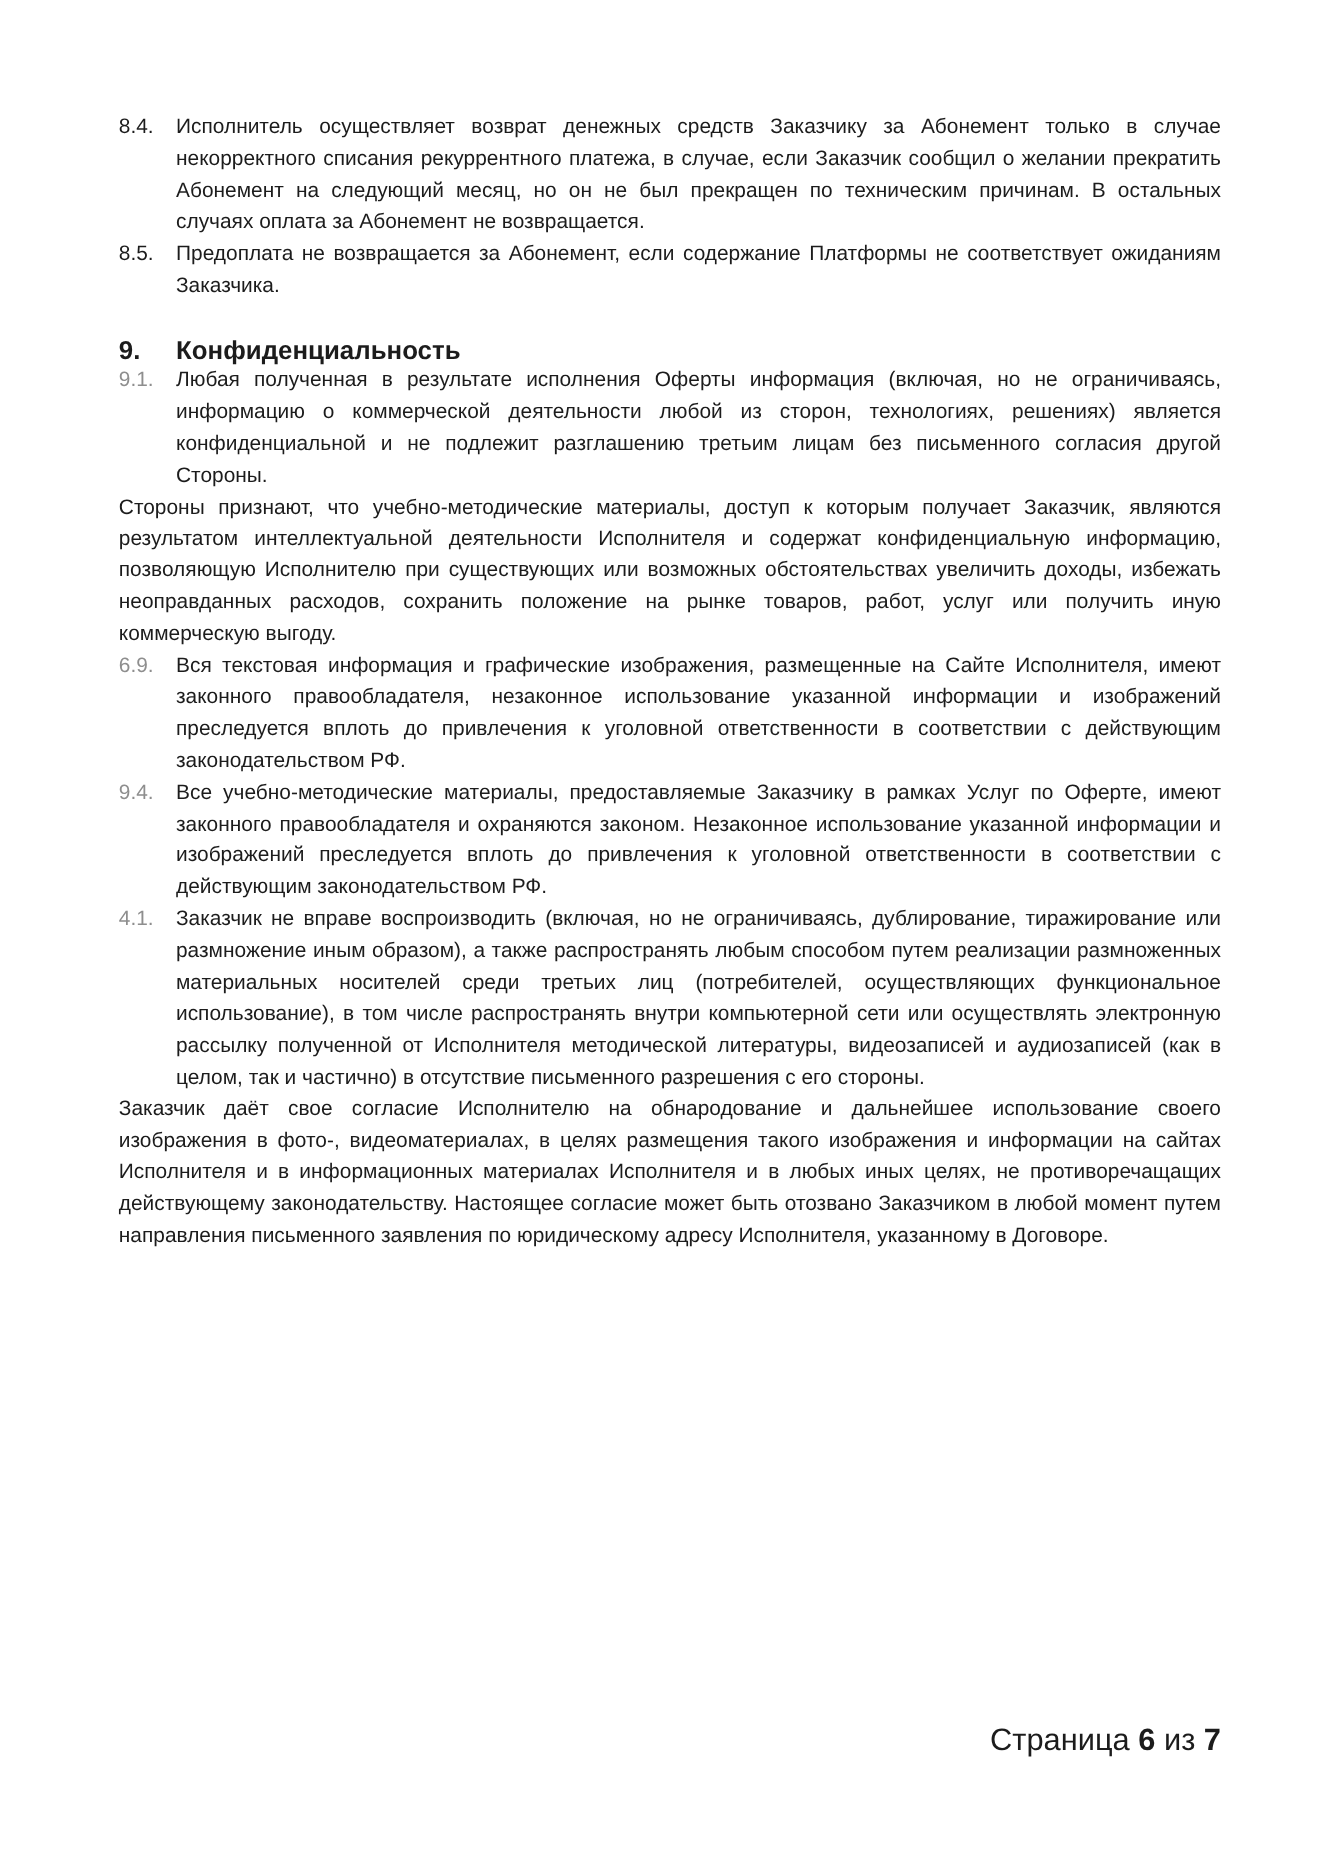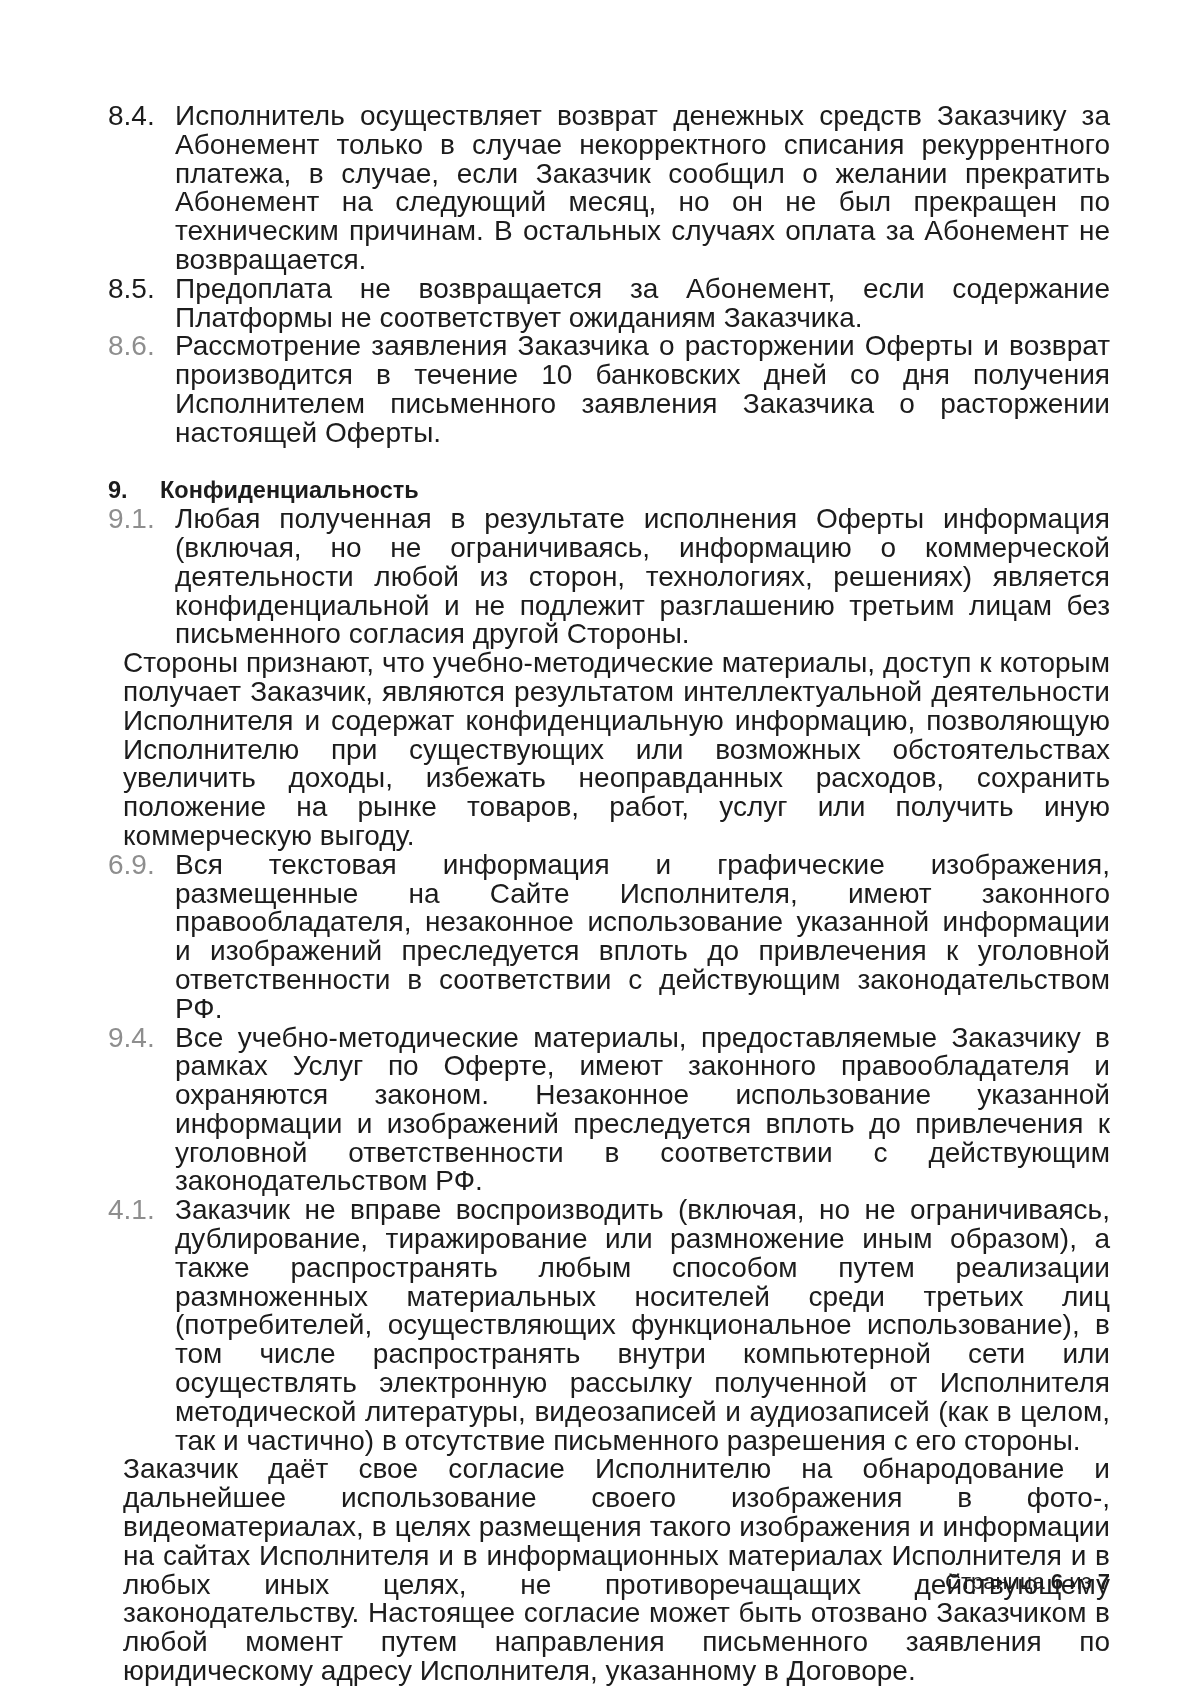--- a/index.html
+++ b/index.html
@@ -21,76 +21,71 @@
     background: #ffffff;
   }
   .doc-content {
     position: absolute;
     left: 108px;
     top: 102px;
     width: 1002px;
   }
   .doc-item {
     display: flex;
-    font-size: 28px;
+    font-size: 19px;
     line-height: 28.8px;
   }
   .doc-item .num {
     flex: 0 0 52px;
     width: 52px;
   }
   .doc-item .num.muted {
     color: #8e8e8e;
   }
   .doc-item .txt {
     flex: 1;
     text-align: justify;
     text-justify: inter-word;
-    margin-left: 15px;
   }
   .doc-heading {
     display: flex;
     font-weight: bold;
     font-size: 23.5px;
     line-height: 28.8px;
     margin-top: 28.8px;
   }
   .doc-heading .num {
     flex: 0 0 52px;
     width: 52px;
   }
   .doc-footer {
     position: absolute;
     top: 1568px;
     right: 90px;
-    font-size: 22px;
+    font-size: 28px;
     line-height: 28px;
     color: #1c1c1c;
     white-space: nowrap;
   }
   .doc-footer .bold {
     font-weight: bold;
   }
 </style>
 </head>
 <body>
 
 <div class="doc-page">
   <div class="doc-content" id="doc-content">
       <div class="doc-item">
         <span class="num">8.4.</span>
         <span class="txt">Исполнитель осуществляет возврат денежных средств Заказчику за Абонемент только в случае некорректного списания рекуррентного платежа, в случае, если Заказчик сообщил о желании прекратить Абонемент на следующий месяц, но он не был прекращен по техническим причинам. В остальных случаях оплата за Абонемент не возвращается.</span>
       </div>
       <div class="doc-item">
         <span class="num">8.5.</span>
         <span class="txt">Предоплата не возвращается за Абонемент, если содержание Платформы не соответствует ожиданиям Заказчика.</span>
-      </div>
-      <div class="doc-item">
-        <span class="num muted">8.6.</span>
-        <span class="txt">Рассмотрение заявления Заказчика о расторжении Оферты и возврат производится в течение 10 банковских дней со дня получения Исполнителем письменного заявления Заказчика о расторжении настоящей Оферты.</span>
       </div>
       <div class="doc-heading">
         <span class="num">9.</span>
         <span class="txt">Конфиденциальность</span>
       </div>
       <div class="doc-item">
         <span class="num muted">9.1.</span>
         <span class="txt">Любая полученная в результате исполнения Оферты информация (включая, но не ограничиваясь, информацию о коммерческой деятельности любой из сторон, технологиях, решениях) является конфиденциальной и не подлежит разглашению третьим лицам без письменного согласия другой Стороны.</span>
       </div>
       <div class="doc-item">

